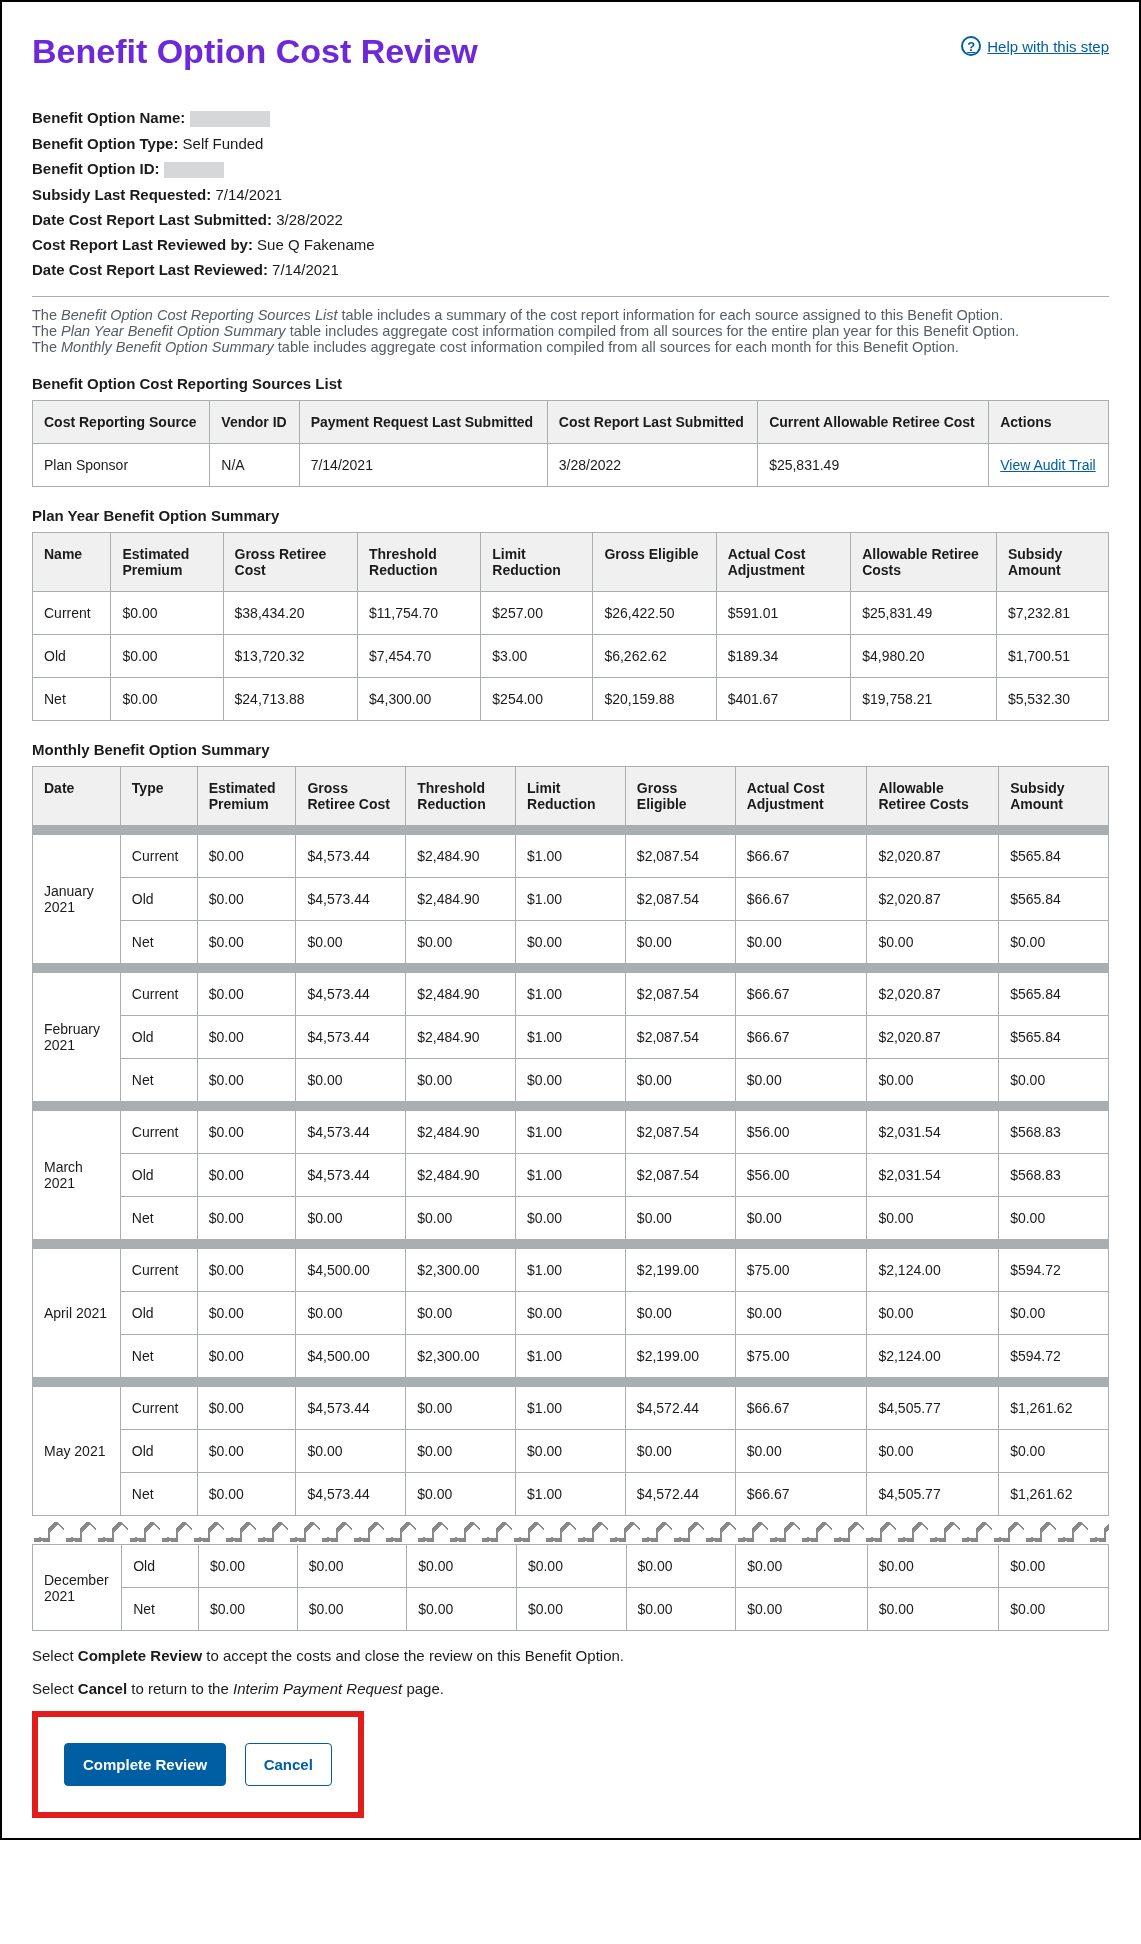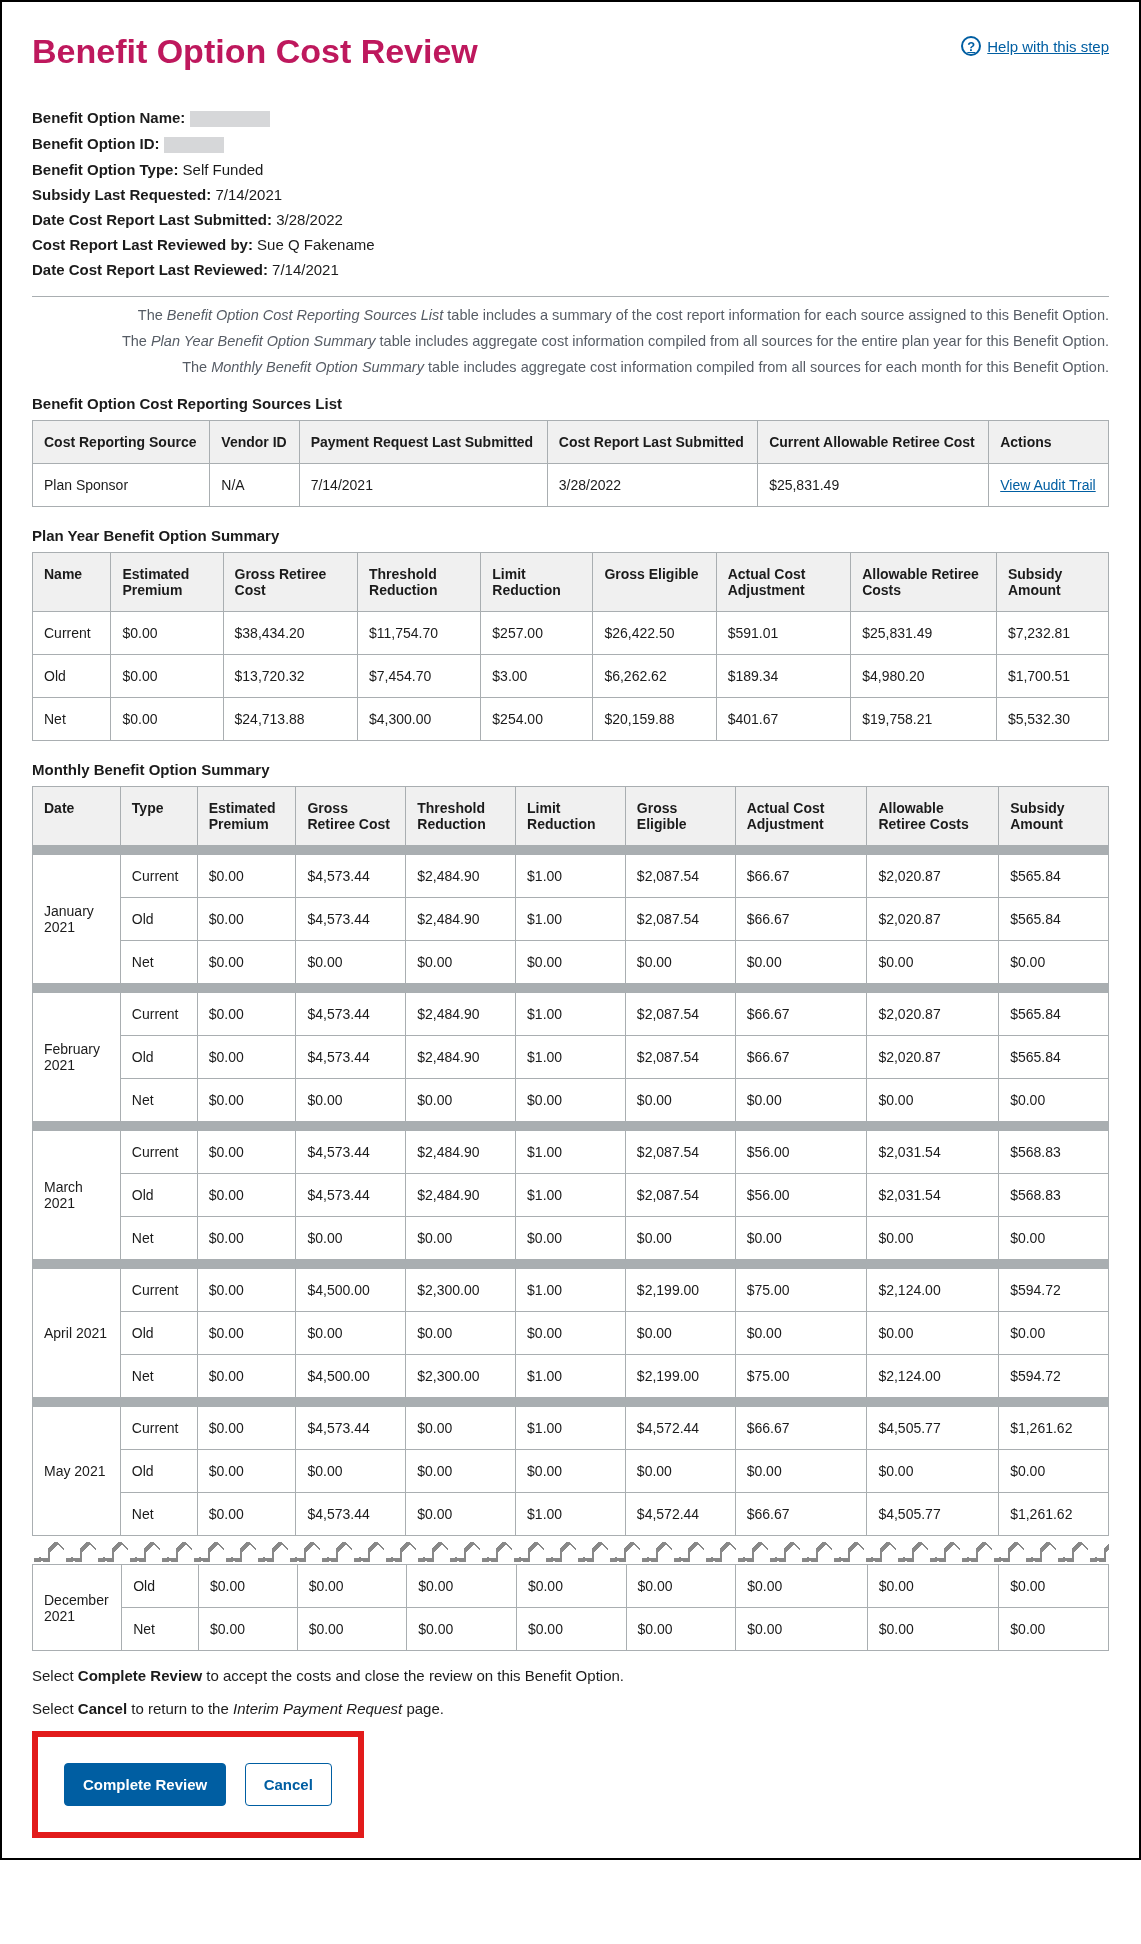--- a/index.html
+++ b/index.html
@@ -18,21 +18,21 @@
   }
   .header-row {
     display: flex;
     justify-content: space-between;
     align-items: flex-start;
   }
   h1 {
     font-size: 34px;
     font-weight: 700;
     margin: 10px 8px 30px 0;
-    color: #be185d;
+    color: #6d28d9;
   }
   .help-link {
     display: flex;
     align-items: center;
     color: #005ea2;
     text-decoration: underline;
     font-size: 15px;
     margin-top: 14px;
     cursor: pointer;
   }
@@ -65,22 +65,21 @@
   }
   .redact.sm { width: 60px; }
   hr.thin {
     border: none;
     border-top: 1px solid #a9aeb1;
     margin: 18px 0 10px 0;
   }
   .para {
     font-size: 14.5px;
     color: #565c65;
-    margin: 10px 0;
-    text-align: right;
+    margin: 0 0;
   }
   .para i { font-style: italic; }
   .section-title {
     font-size: 15px;
     font-weight: 700;
     margin: 20px 0 8px 0;
     color: #1b1b1b;
   }
   table {
     border-collapse: collapse;
@@ -165,22 +164,22 @@
 
     <div class="header-row">
       <h1>Benefit Option Cost Review</h1>
       <a class="help-link">
         <span class="help-icon">?</span>
         <span> Help with this step</span>
       </a>
     </div>
 
     <div class="meta"><b>Benefit Option Name:</b> <span class="redact"></span></div>
+    <div class="meta"><b>Benefit Option Type:</b> <span>Self Funded</span></div>
     <div class="meta"><b>Benefit Option ID:</b> <span class="redact sm"></span></div>
-    <div class="meta"><b>Benefit Option Type:</b> <span>Self Funded</span></div>
     <div class="meta"><b>Subsidy Last Requested:</b> <span>7/14/2021</span></div>
     <div class="meta"><b>Date Cost Report Last Submitted:</b> <span>3/28/2022</span></div>
     <div class="meta"><b>Cost Report Last Reviewed by:</b> <span>Sue Q Fakename</span></div>
     <div class="meta"><b>Date Cost Report Last Reviewed:</b> <span>7/14/2021</span></div>
 
     <hr class="thin">
 
     <p class="para"><span>The </span><i>Benefit Option Cost Reporting Sources List</i><span> table includes a summary of the cost report information for each source assigned to this Benefit Option.</span></p>
     <p class="para"><span>The </span><i>Plan Year Benefit Option Summary</i><span> table includes aggregate cost information compiled from all sources for the entire plan year for this Benefit Option.</span></p>
     <p class="para"><span>The </span><i>Monthly Benefit Option Summary</i><span> table includes aggregate cost information compiled from all sources for each month for this Benefit Option.</span></p>

